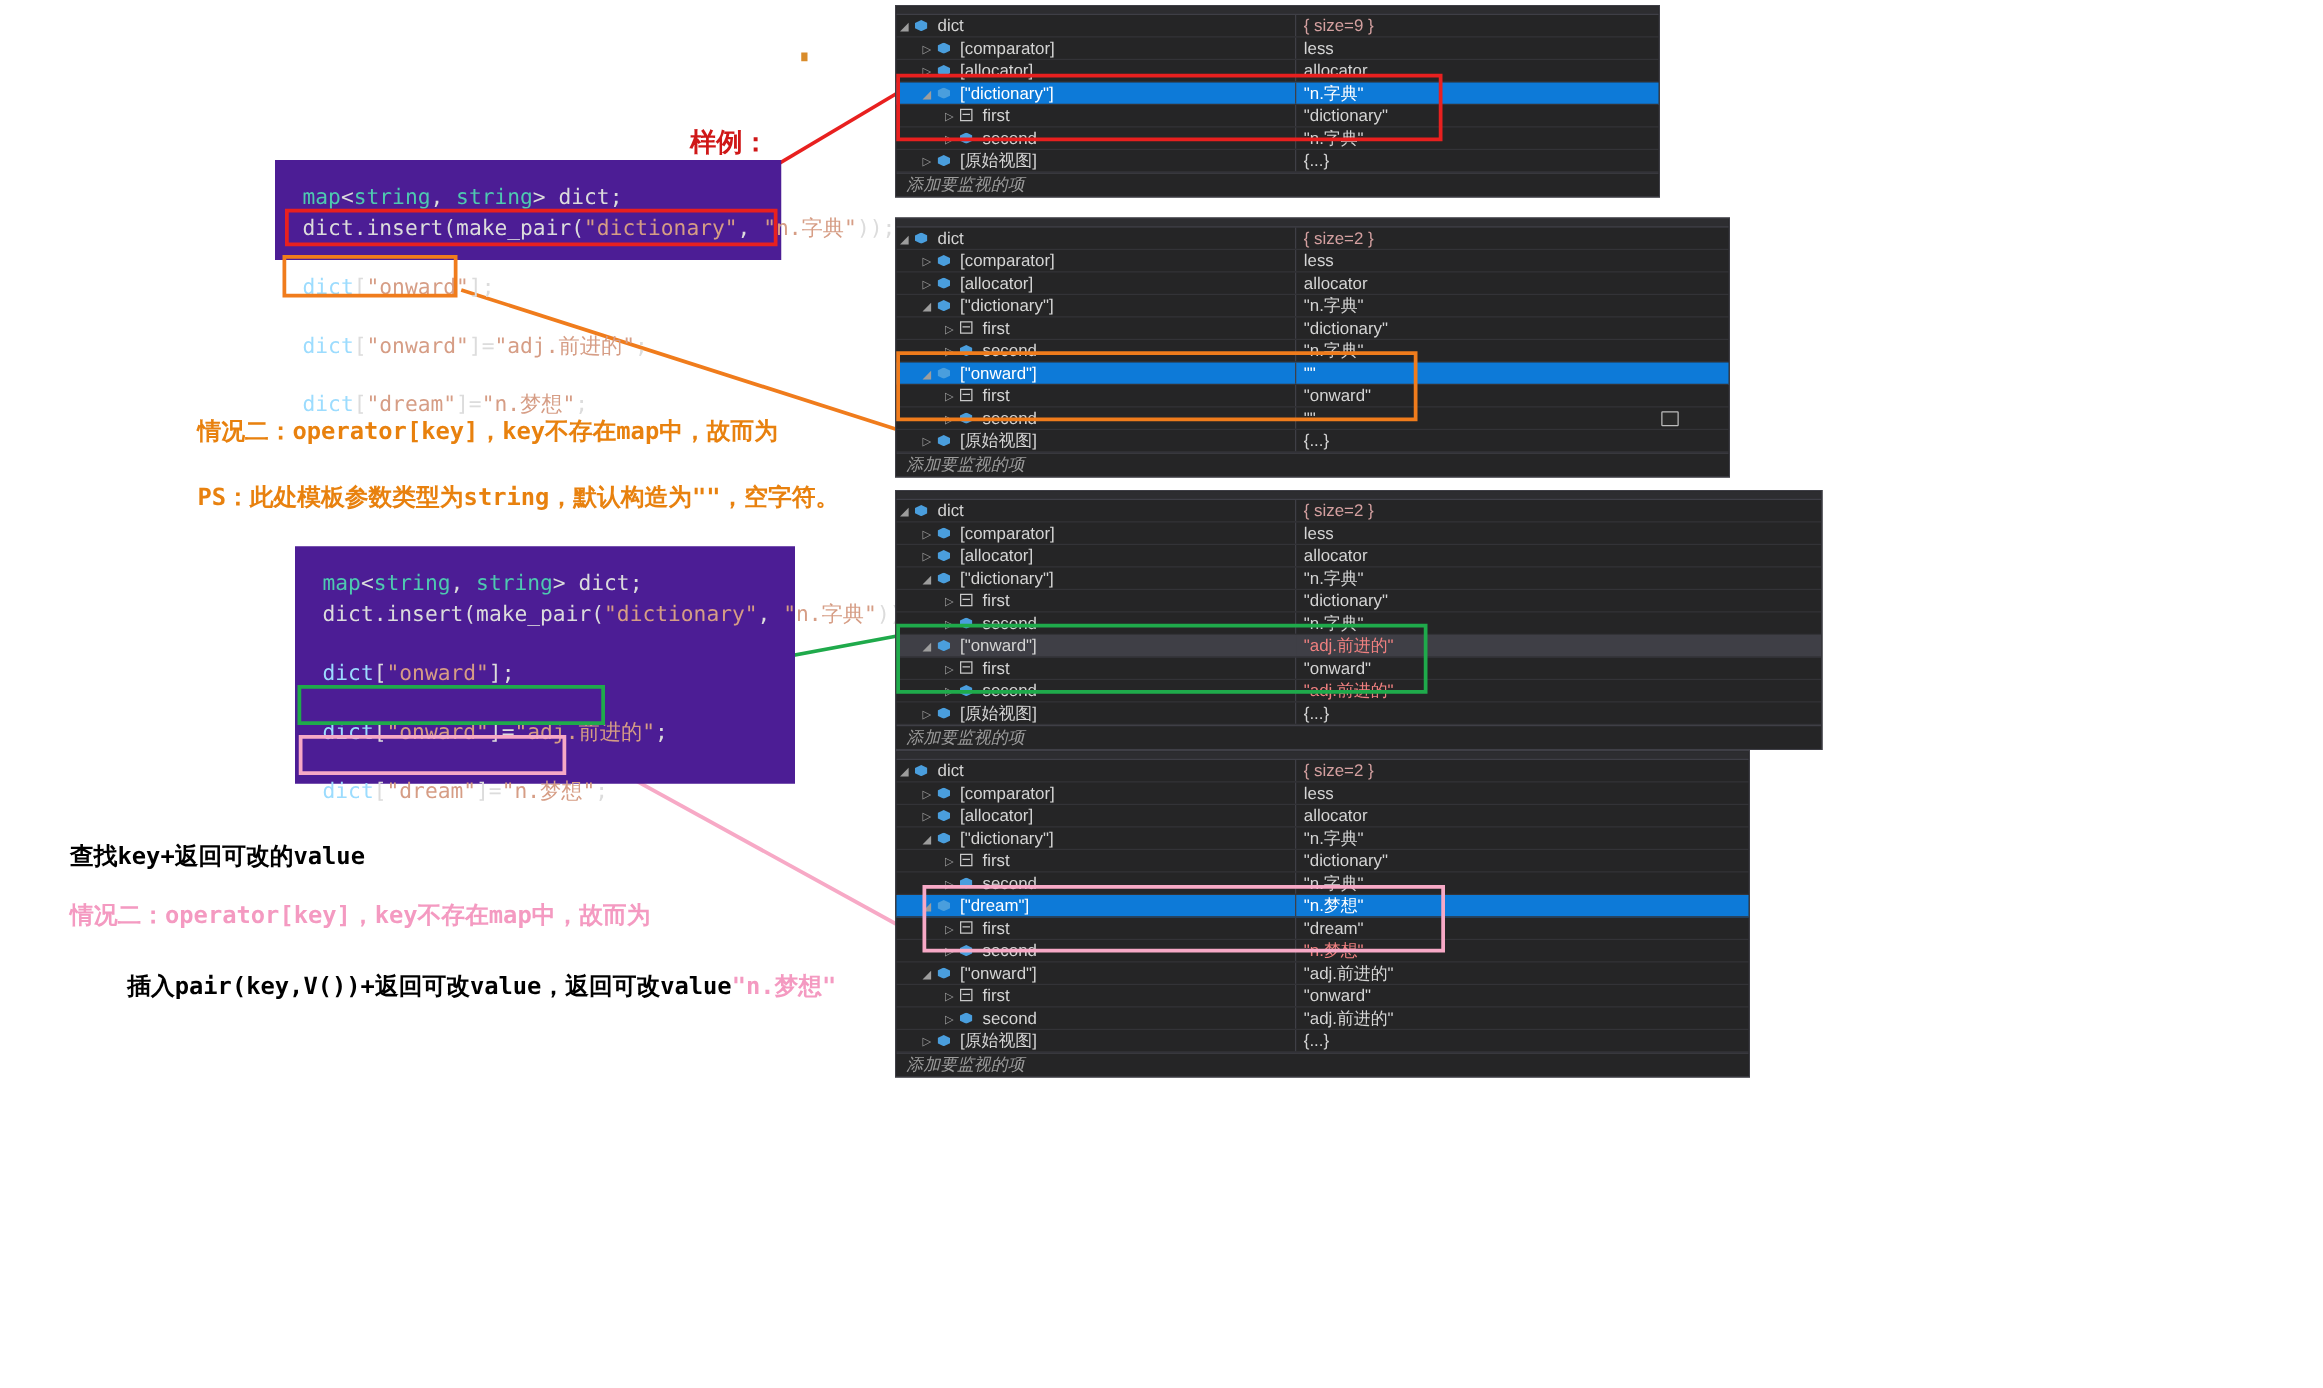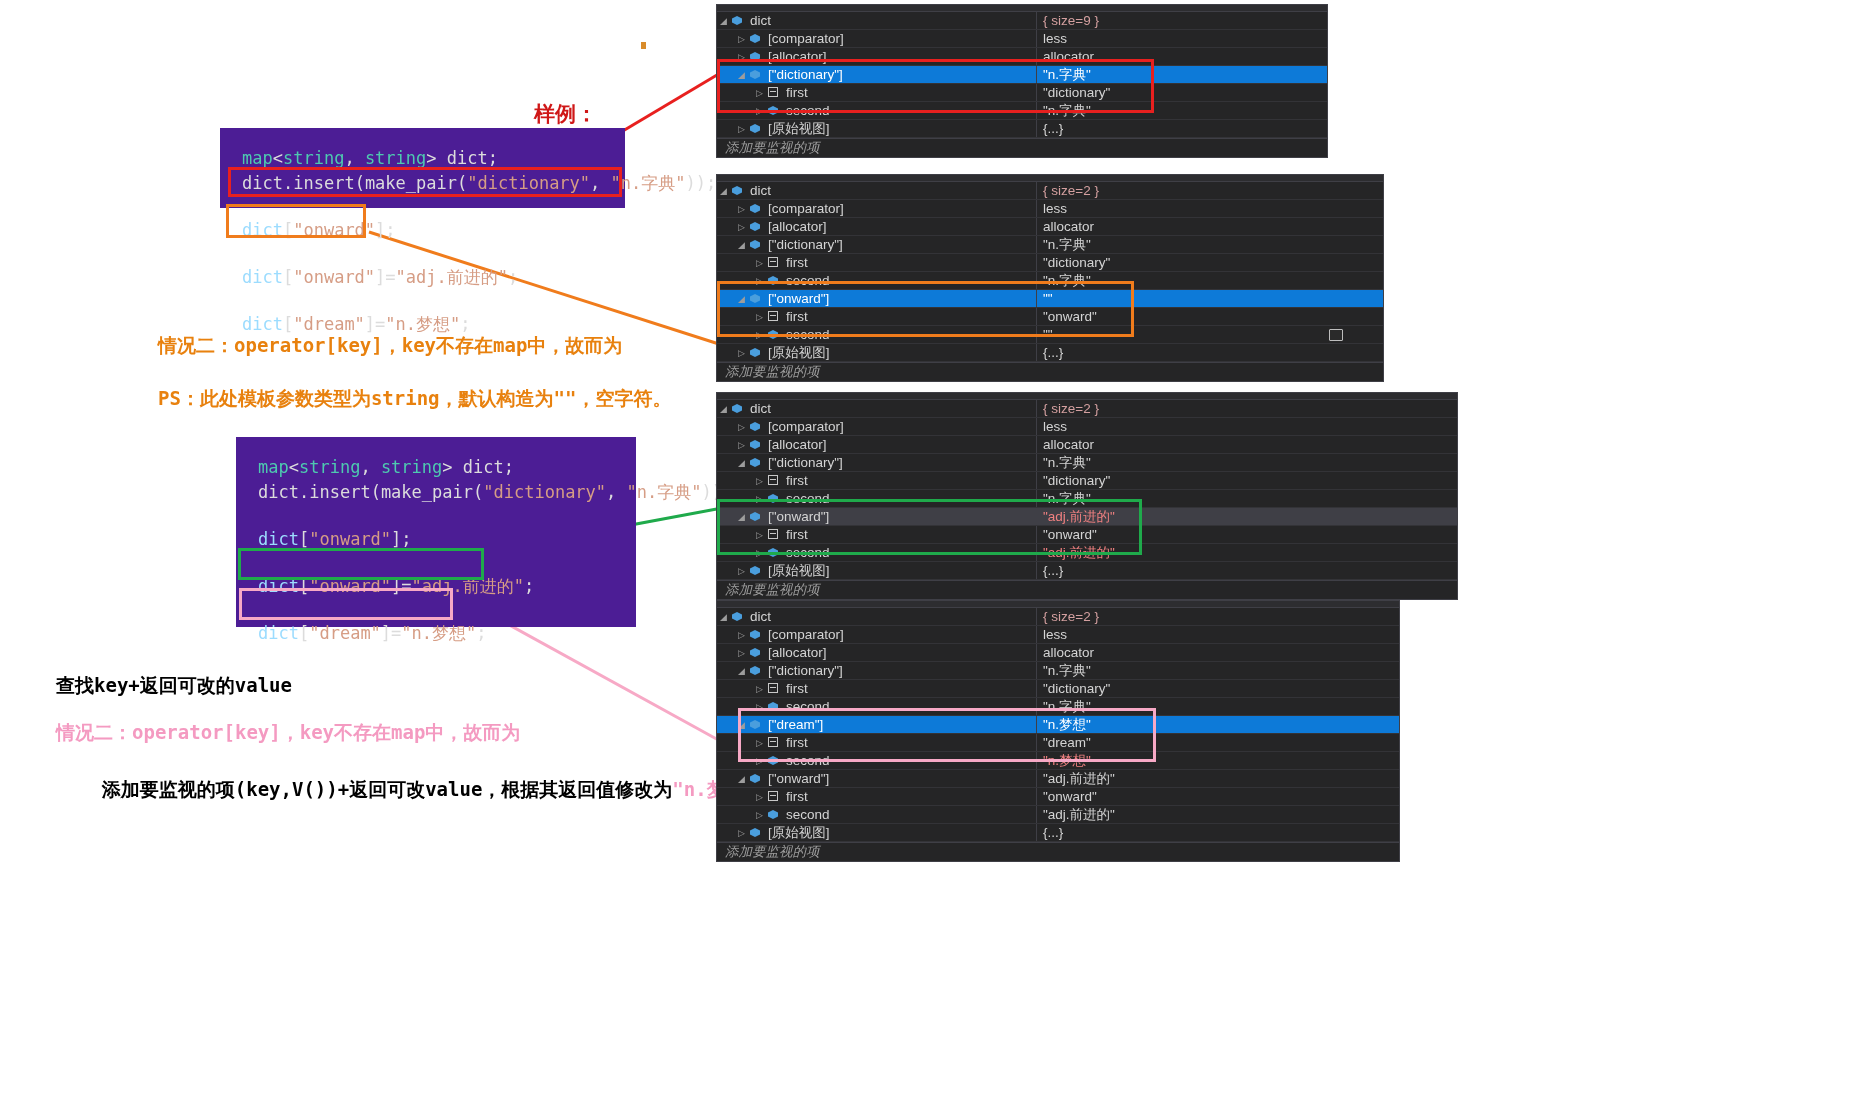--- a/index.html
+++ b/index.html
@@ -184,30 +184,30 @@
 
   <svg id="links">
     <line x1="527" y1="188" x2="722" y2="72" stroke="#e8201f" stroke-width="3"></line>
     <line x1="369" y1="232" x2="722" y2="345" stroke="#f07c1c" stroke-width="3"></line>
     <line x1="486" y1="552" x2="722" y2="508" stroke="#1faa4b" stroke-width="3"></line>
     <line x1="455" y1="595" x2="722" y2="742" stroke="#f7a9c6" stroke-width="3"></line>
   </svg>
 
   <div class="dotmark" style="left:641px; top:42px;"></div>
 
-  <div class="anno sample" style="left:534px; top:99px;">样例：</div>
+  <div class="anno sample" style="left:552px; top:99px;">样例：</div>
 
   <div class="anno orange mono" style="left:158px; top:330px;">情况二：operator[key]，key不存在map中，故而为</div>
   <div class="anno orange mono" style="left:158px; top:383px;">PS：此处模板参数类型为string，默认构造为""，空字符。</div>
 
   <div class="anno black mono" style="left:56px; top:670px;">查找key+返回可改的value</div>
 
   <div class="anno pink mono" style="left:56px; top:717px;">情况二：operator[key]，key不存在map中，故而为</div>
   <div class="anno black mono" style="left:56px; top:743px;">
-    <span>添加要监视的项(key,V())+返回可改value，根据其返回值修改为</span><span class="anno-inline-pink" style="color:#f49ac1;">"n.梦想"</span>
+    <span>插入pair(key,V())+返回可改value，返回可改value</span><span class="anno-inline-pink" style="color:#f49ac1;">"n.梦想"</span>
   </div>
 
   <div class="code-block" id="cb0" style="left:220px; top:128px; width:405px; height:80px;"><div class="code-line"><span class="tok-type">map</span><span class="tok-punct">&lt;</span><span class="tok-type">string</span><span class="tok-punct">, </span><span class="tok-type">string</span><span class="tok-punct">&gt; </span><span class="tok-plain">dict</span><span class="tok-punct">;</span></div><div class="code-line"><span class="tok-plain">dict</span><span class="tok-punct">.</span><span class="tok-plain">insert</span><span class="tok-punct">(</span><span class="tok-plain">make_pair</span><span class="tok-punct">(</span><span class="tok-str">"dictionary"</span><span class="tok-punct">, </span><span class="tok-str">"n.字典"</span><span class="tok-punct">));</span></div><div class="code-line blank">&nbsp;</div><div class="code-line"><span class="tok-var">dict</span><span class="tok-punct">[</span><span class="tok-str">"onward"</span><span class="tok-punct">];</span></div><div class="code-line blank">&nbsp;</div><div class="code-line"><span class="tok-var">dict</span><span class="tok-punct">[</span><span class="tok-str">"onward"</span><span class="tok-punct">]=</span><span class="tok-str">"adj.前进的"</span><span class="tok-punct">;</span></div><div class="code-line blank">&nbsp;</div><div class="code-line"><span class="tok-var">dict</span><span class="tok-punct">[</span><span class="tok-str">"dream"</span><span class="tok-punct">]=</span><span class="tok-str">"n.梦想"</span><span class="tok-punct">;</span></div></div>
   <div class="code-block" id="cb1" style="left:236px; top:437px; width:400px; height:190px;"><div class="code-line"><span class="tok-type">map</span><span class="tok-punct">&lt;</span><span class="tok-type">string</span><span class="tok-punct">, </span><span class="tok-type">string</span><span class="tok-punct">&gt; </span><span class="tok-plain">dict</span><span class="tok-punct">;</span></div><div class="code-line"><span class="tok-plain">dict</span><span class="tok-punct">.</span><span class="tok-plain">insert</span><span class="tok-punct">(</span><span class="tok-plain">make_pair</span><span class="tok-punct">(</span><span class="tok-str">"dictionary"</span><span class="tok-punct">, </span><span class="tok-str">"n.字典"</span><span class="tok-punct">));</span></div><div class="code-line blank">&nbsp;</div><div class="code-line"><span class="tok-var">dict</span><span class="tok-punct">[</span><span class="tok-str">"onward"</span><span class="tok-punct">];</span></div><div class="code-line blank">&nbsp;</div><div class="code-line"><span class="tok-var">dict</span><span class="tok-punct">[</span><span class="tok-str">"onward"</span><span class="tok-punct">]=</span><span class="tok-str">"adj.前进的"</span><span class="tok-punct">;</span></div><div class="code-line blank">&nbsp;</div><div class="code-line"><span class="tok-var">dict</span><span class="tok-punct">[</span><span class="tok-str">"dream"</span><span class="tok-punct">]=</span><span class="tok-str">"n.梦想"</span><span class="tok-punct">;</span></div></div>
 
   <div class="watch" id="wp0" style="left:716px; top:4px; width:612px;">
       <div class="watch-head"></div>
       <div class="wrow">
         <div class="wname indent1">
           <span class="arrow">◢</span>

